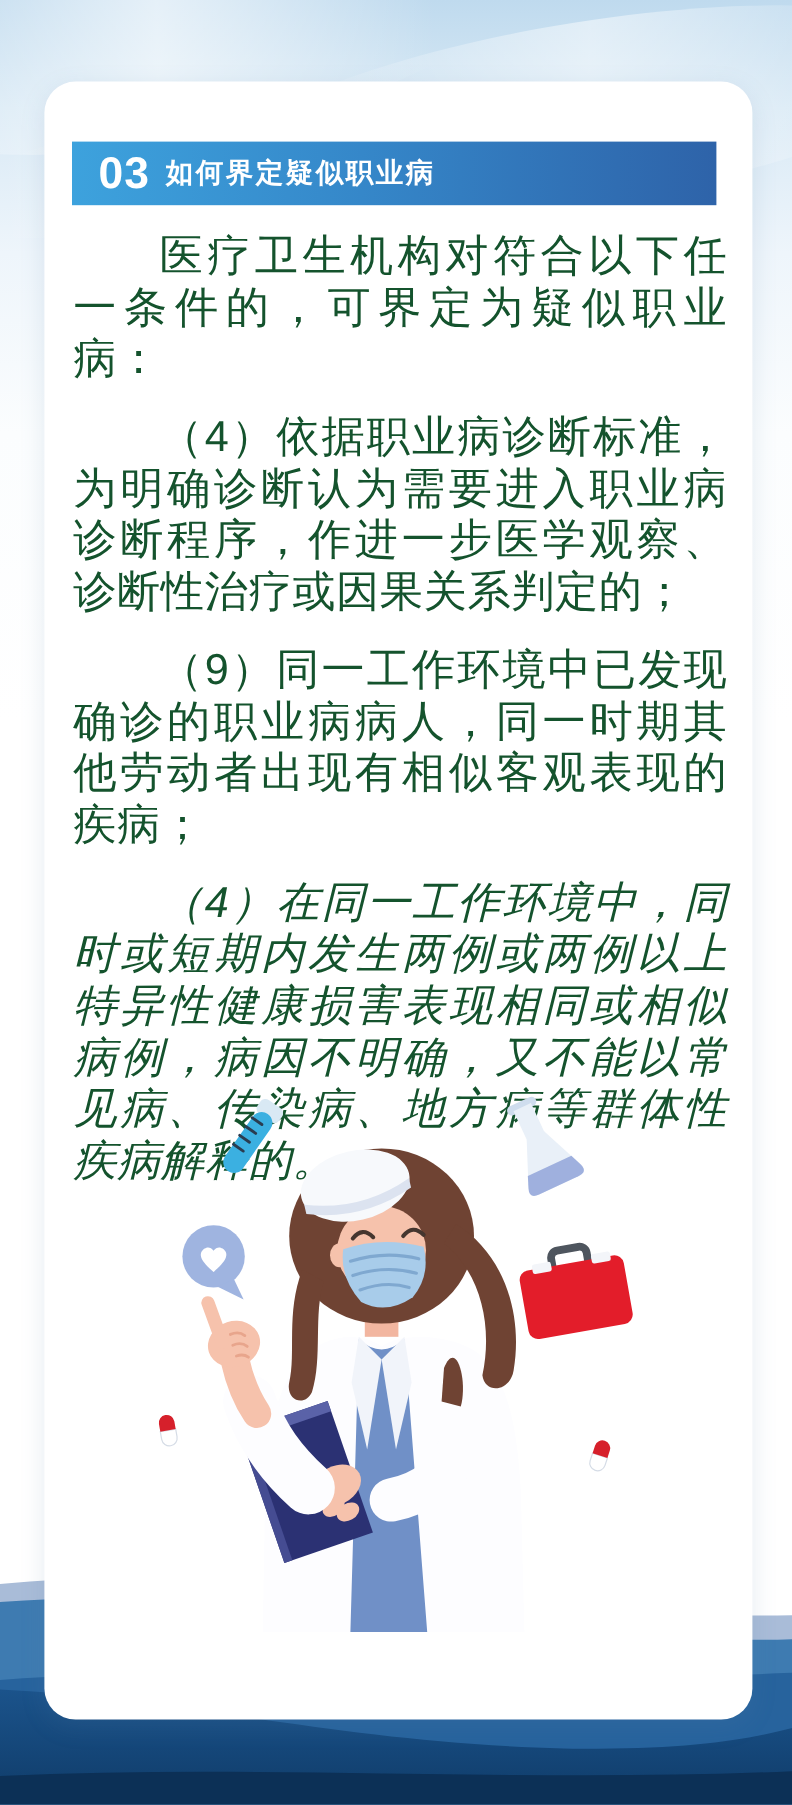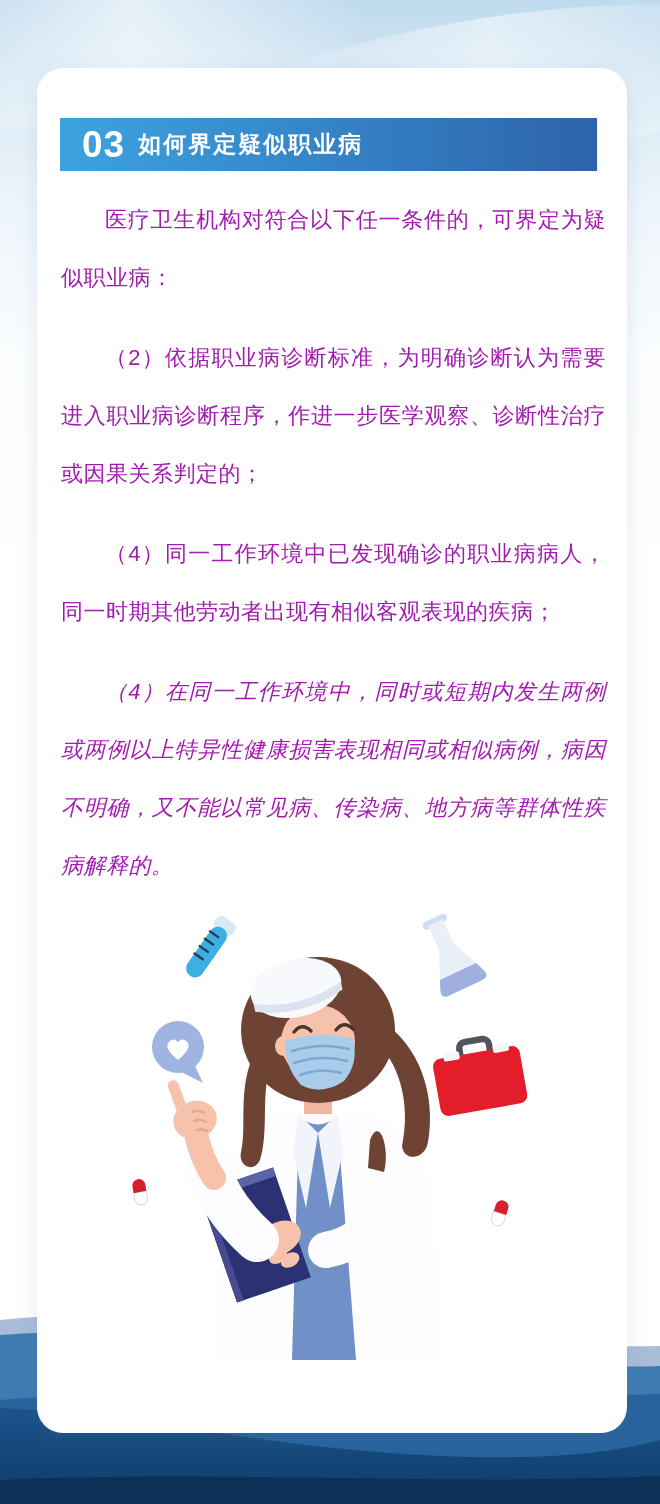--- a/index.html
+++ b/index.html
@@ -23,21 +23,21 @@
   }
   .banner{
     position:absolute;left:23px;top:50px;width:537px;height:53px;
     background:linear-gradient(90deg,#3da2dd 0%,#3587c9 45%,#2e63a9 100%);
     display:flex;align-items:center;color:#ffffff;font-weight:bold;
   }
   .banner .num{font-size:37px;margin-left:22px;letter-spacing:1px;}
   .banner .ttl{font-size:23px;margin-left:13px;letter-spacing:2px;}
   .bodytext{position:absolute;left:24px;top:123px;width:545px;}
   .bodytext p{
-    margin:0 0 22px 0;font-size:22px;line-height:58px;color:#a21caf;
+    margin:0 0 22px 0;font-size:36px;line-height:43px;color:#14532d;
     text-align:justify;text-indent:2em;font-weight:500;letter-spacing:.5px;
   }
   .bodytext p:last-child{margin-bottom:0;font-style:italic;}
   .illus{position:absolute;left:63px;top:822px;width:460px;height:470px;display:block;}
 </style>
 </head>
 <body>
 
 <div class="streak streak1"></div>
 <div class="streak streak2"></div>
@@ -59,22 +59,22 @@
 
 <div class="card">
 
   <div class="banner">
     <span class="num">03</span>
     <span class="ttl">如何界定疑似职业病</span>
   </div>
 
   <div class="bodytext">
     <p>医疗卫生机构对符合以下任一条件的，可界定为疑似职业病：</p>
-    <p>（2）依据职业病诊断标准，为明确诊断认为需要进入职业病诊断程序，作进一步医学观察、诊断性治疗或因果关系判定的；</p>
-    <p>（4）同一工作环境中已发现确诊的职业病病人，同一时期其他劳动者出现有相似客观表现的疾病；</p>
+    <p>（4）依据职业病诊断标准，为明确诊断认为需要进入职业病诊断程序，作进一步医学观察、诊断性治疗或因果关系判定的；</p>
+    <p>（9）同一工作环境中已发现确诊的职业病病人，同一时期其他劳动者出现有相似客观表现的疾病；</p>
     <p>（4）在同一工作环境中，同时或短期内发生两例或两例以上特异性健康损害表现相同或相似病例，病因不明确，又不能以常见病、传染病、地方病等群体性疾病解释的。</p>
   </div>
 
   <svg class="illus" viewBox="0 0 460 470">
 
     <g transform="translate(122,40) rotate(35)">
       <rect x="-11" y="-12" width="22" height="14" rx="5" fill="#D9E9F4"></rect>
       <rect x="-9" y="-2" width="18" height="58" rx="9" fill="#3BB0E1"></rect>
       <g stroke="#2A3C50" stroke-width="2.4" stroke-linecap="round">
         <line x1="-9" y1="8" x2="1" y2="8"></line>

